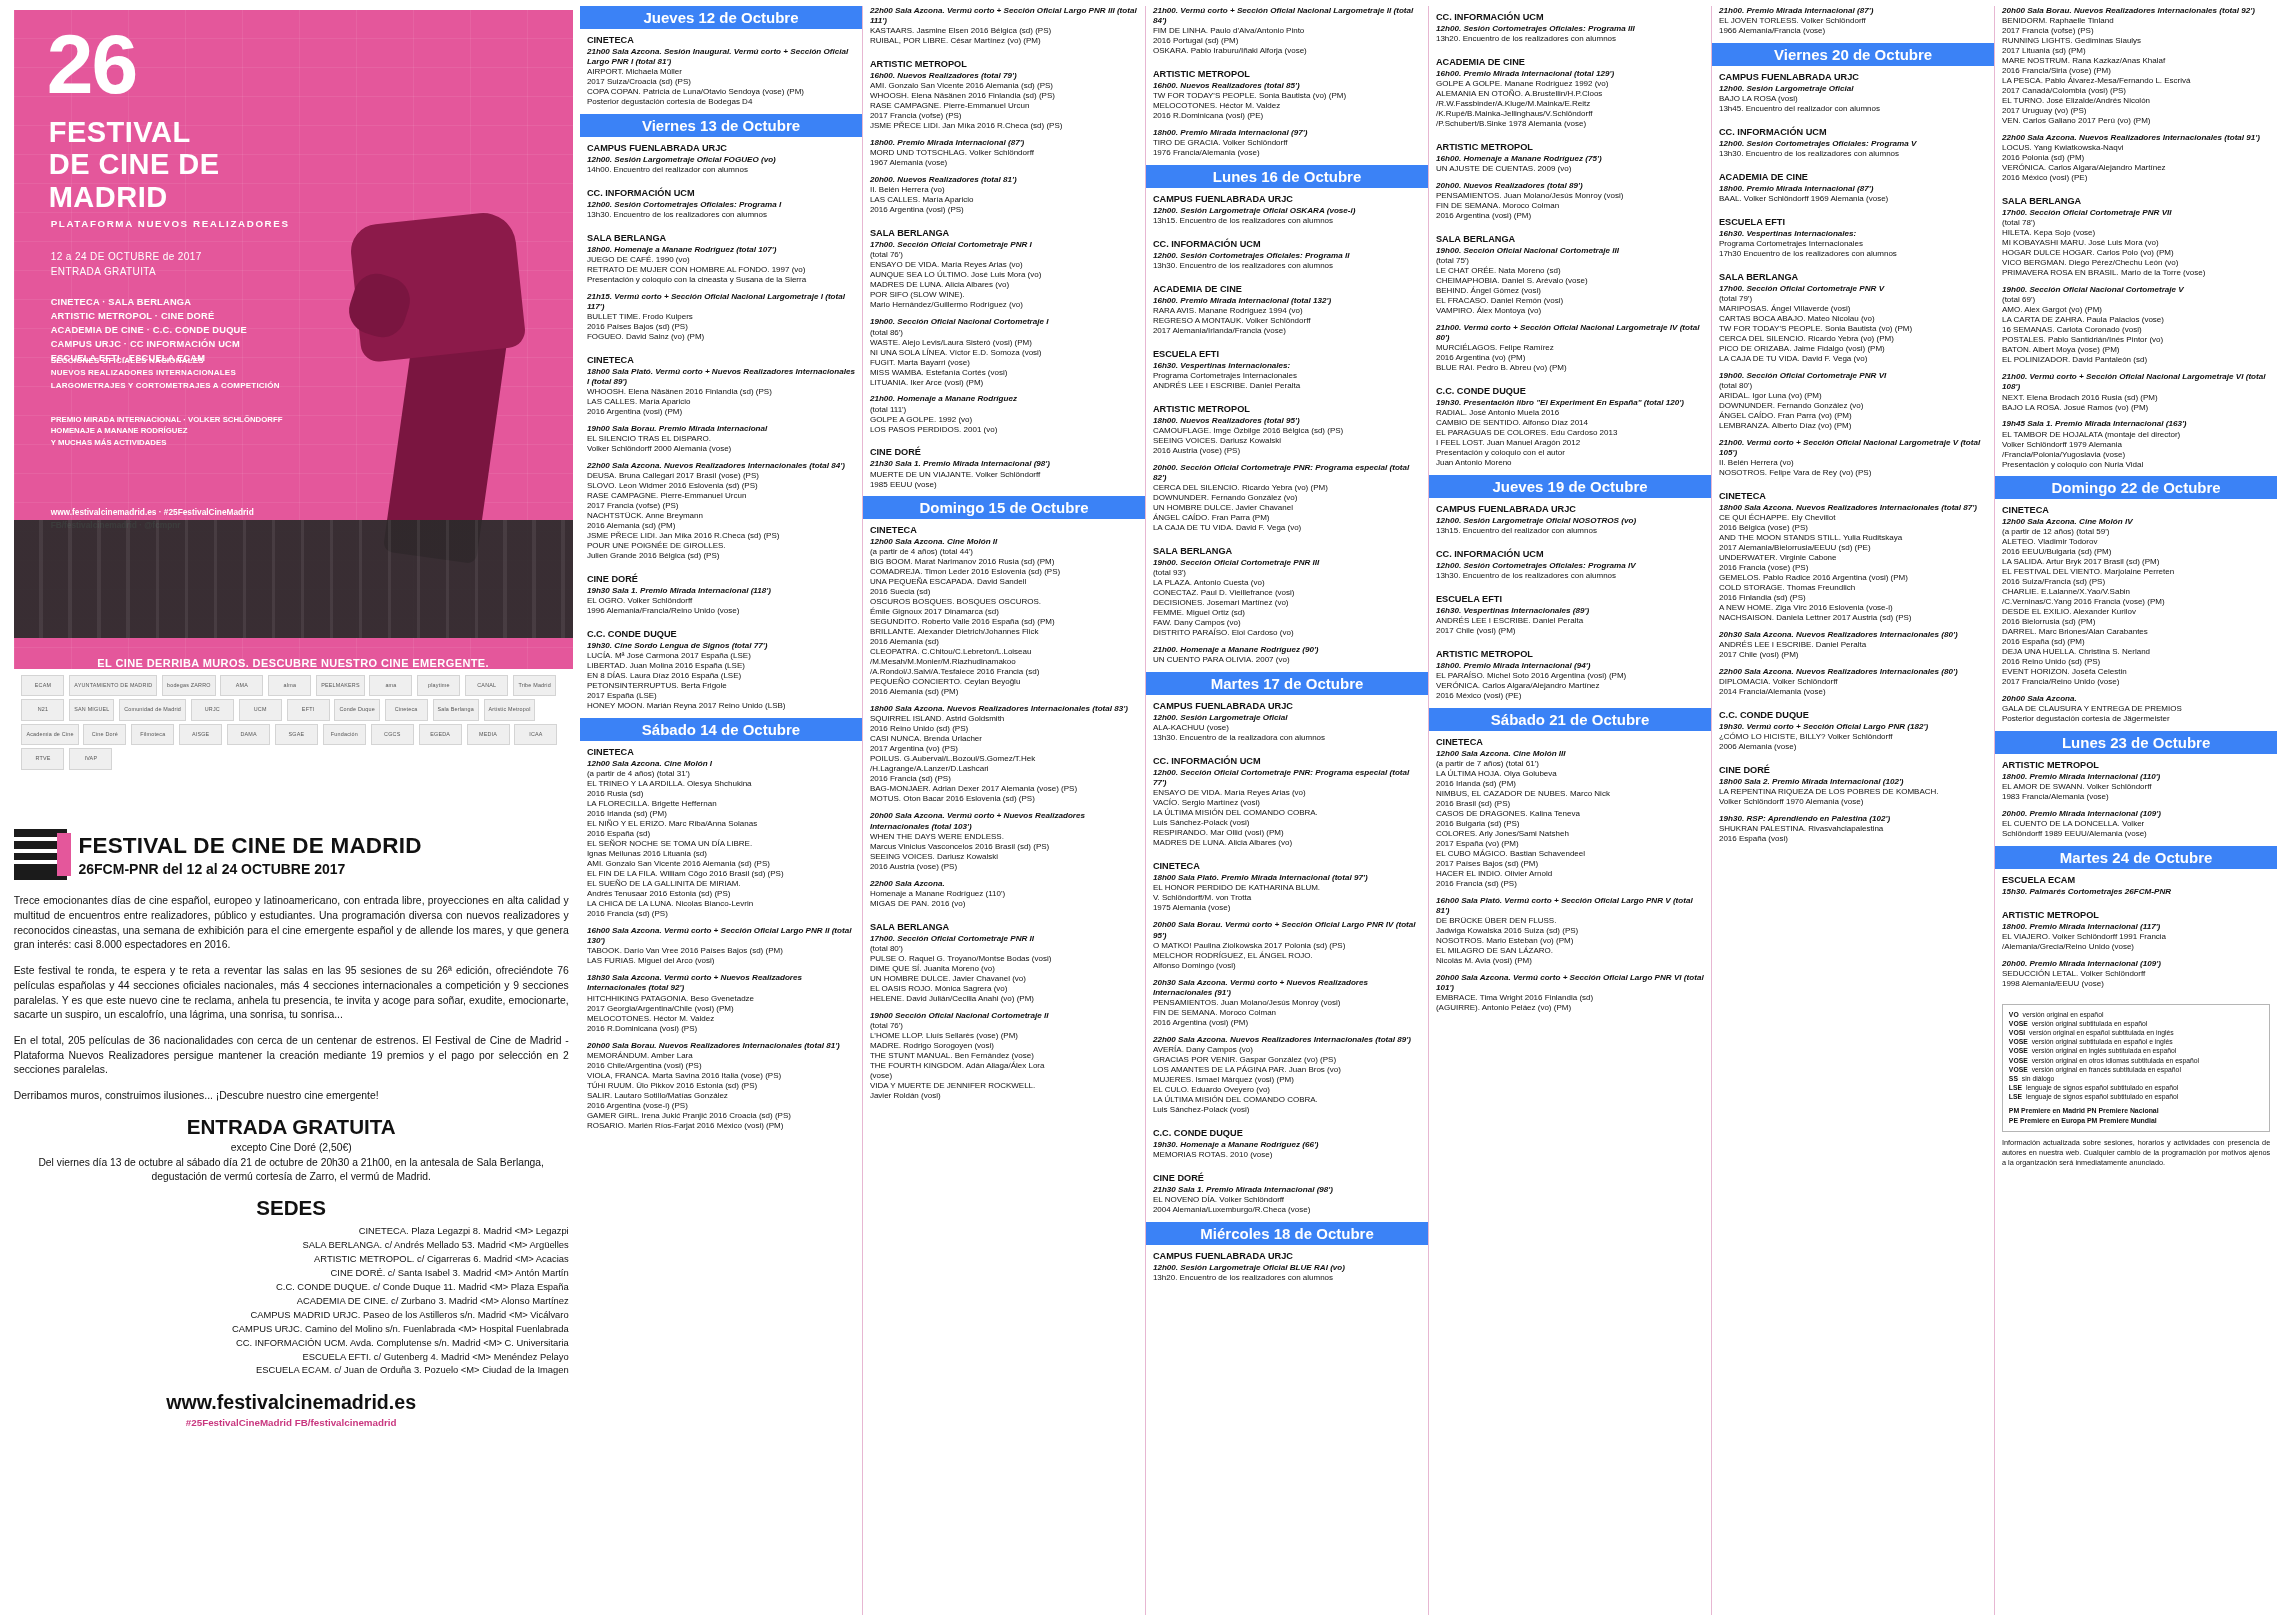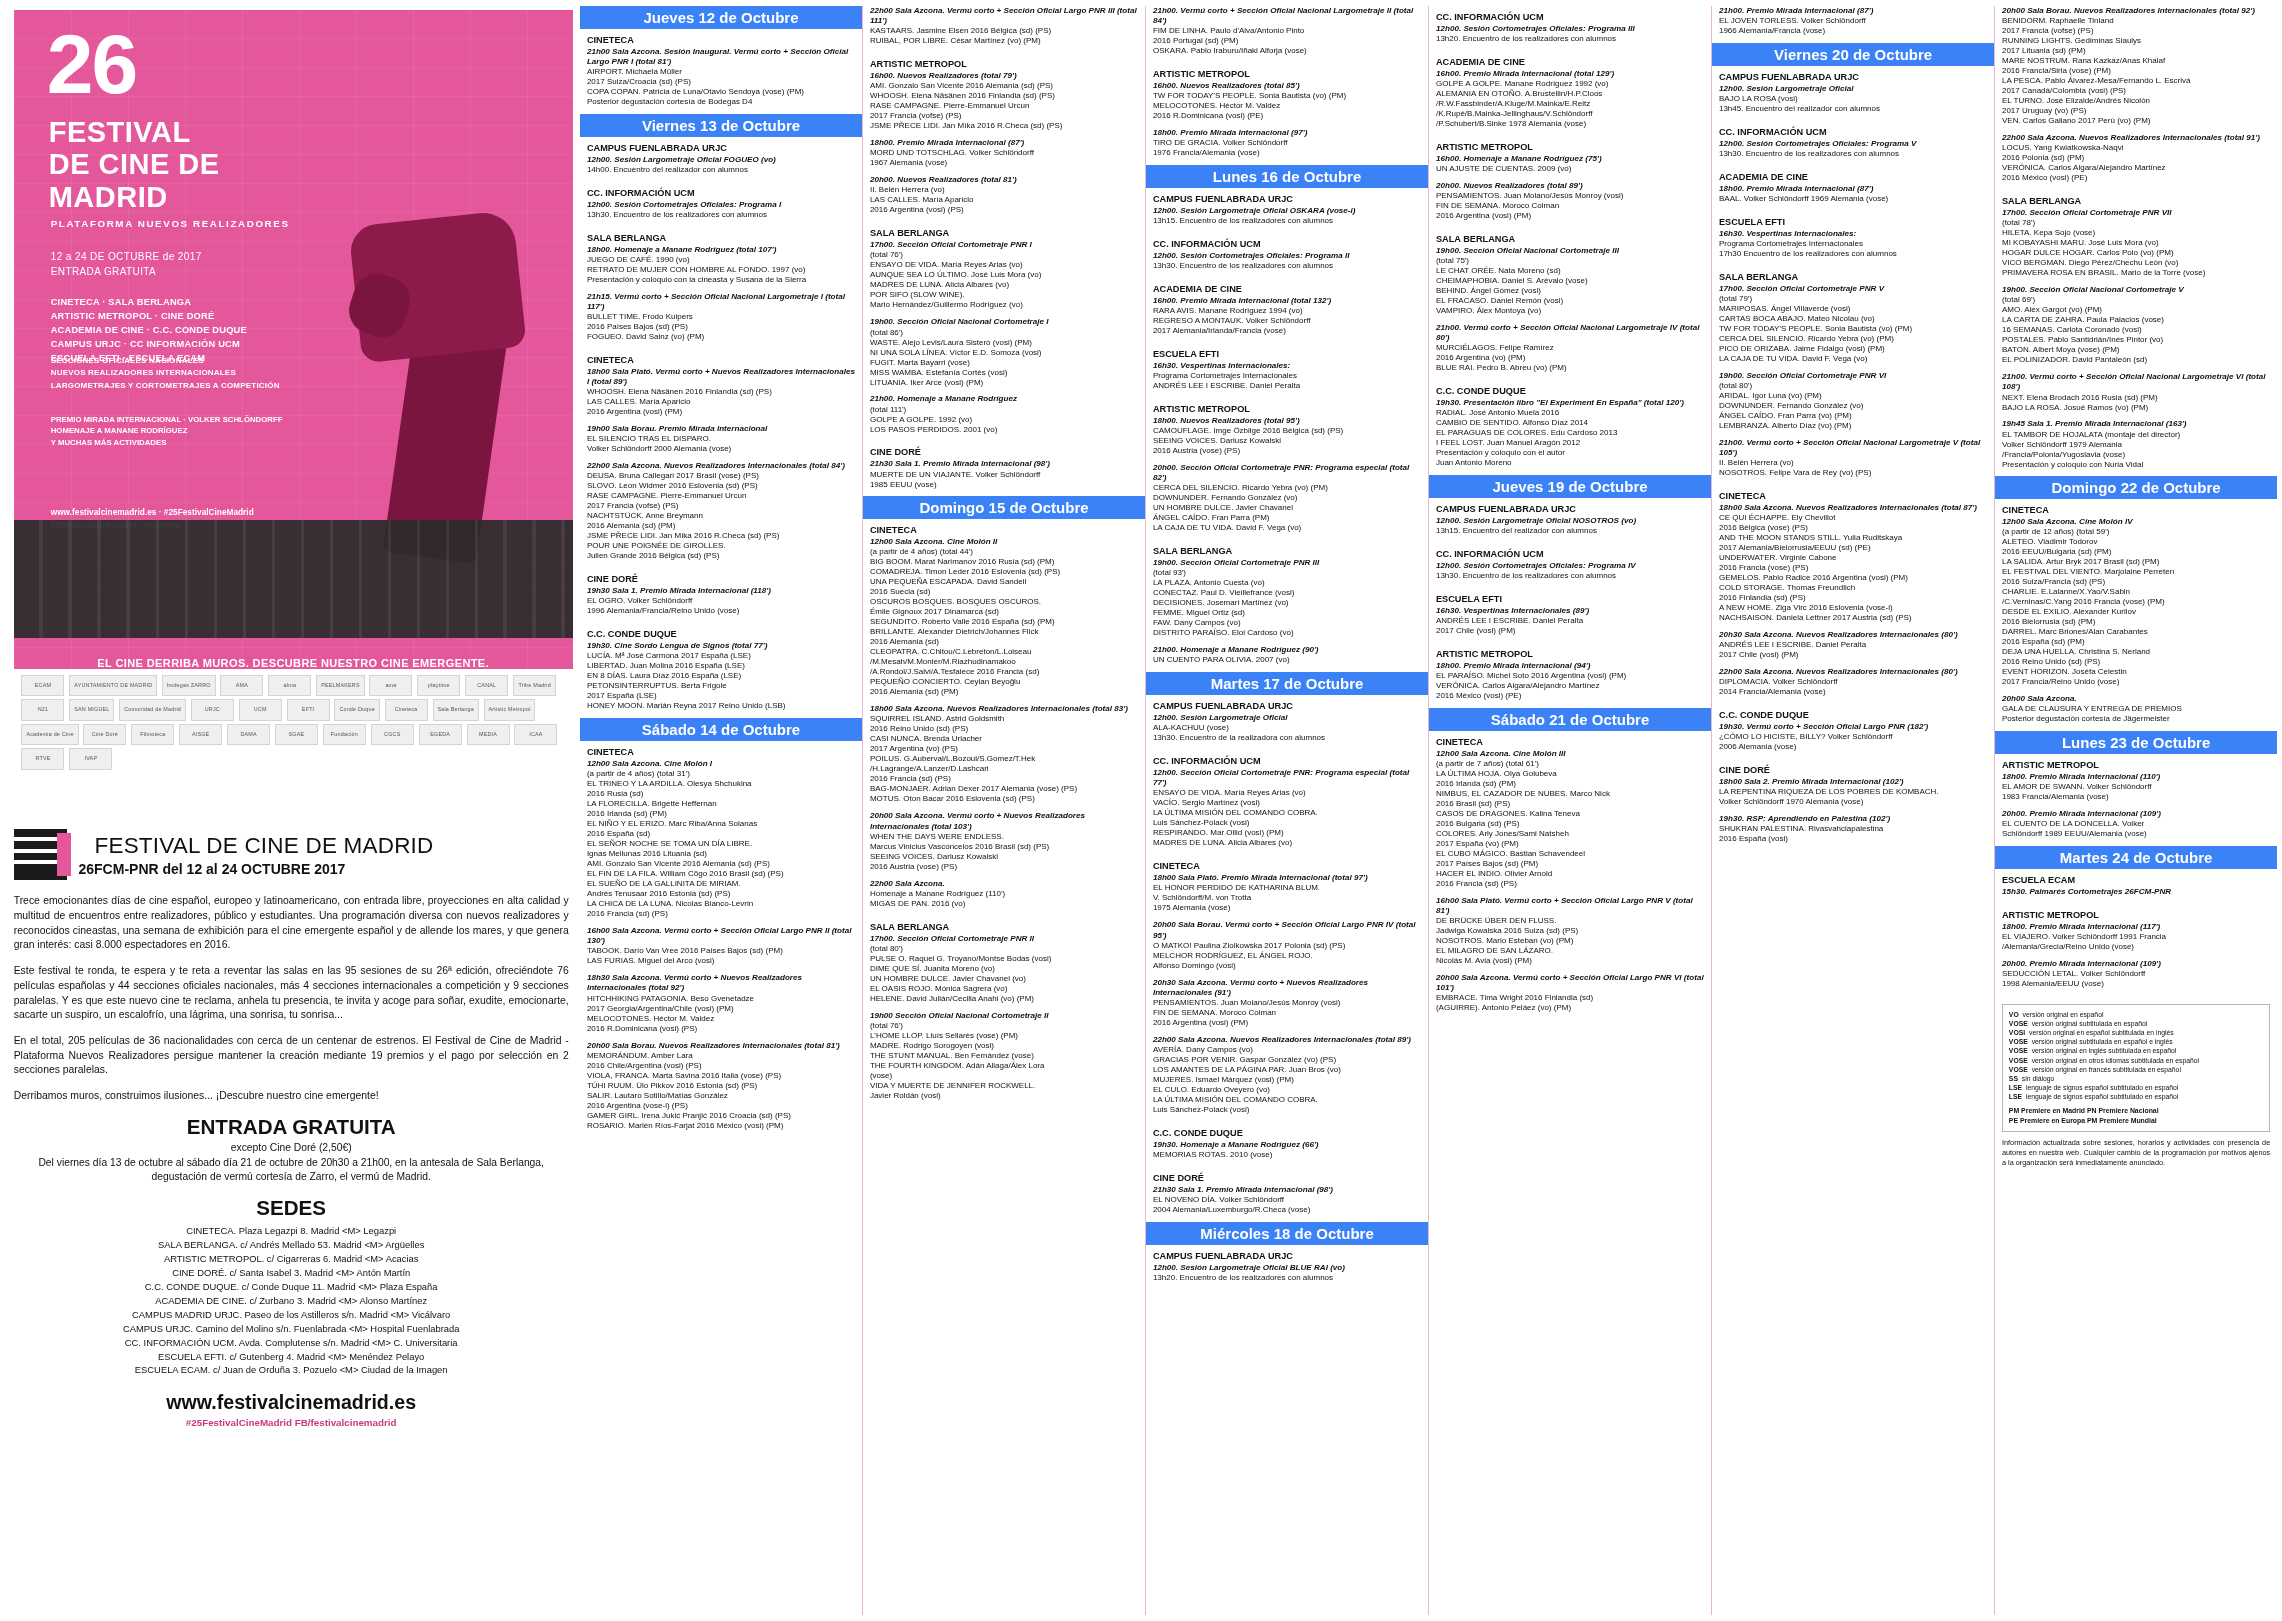--- a/index.html
+++ b/index.html
@@ -117,32 +117,32 @@
   .fest-band .mark {
     width: 53px; height: 51px; flex: 0 0 53px;
     background:
       linear-gradient(to bottom, #1b1b1b 0 7.8px, transparent 7.8px 11.8px, #1b1b1b 11.8px 19.6px, transparent 19.6px 23.5px, #1b1b1b 23.5px 31px, transparent 31px 35px, #1b1b1b 35px 43px);
     position: relative;
   }
   .fest-band .mark::after{
     content:""; position:absolute; right:-3.9px; top:3.9px; width:13.7px; height:43px;
     background:#e4579b;
   }
-  .fest-band .bandtext .l1 { font-size: 22.5px; font-weight: normal; letter-spacing: 0.2px; margin-left: 16px; }
+  .fest-band .bandtext .l1 { font-size: 22.5px; font-weight: bold; letter-spacing: 0.2px; }
   .fest-band .bandtext .l2 { font-size: 14px; font-weight: bold; margin-top: 2px;}
 
   .body-text { margin: 13.7px 0 0 13.7px; width: 555px; font-size: 10.4px; line-height: 1.42; text-align: justify; }
   .body-text p { margin: 0 0 10.8px 0; }
 
   .entrada-h { margin: 9.8px 0 0 13.7px; width: 555px; text-align: center; font-size: 20.6px; font-weight: bold; }
   .entrada-sub { margin: 2.9px 0 0 13.7px; width: 555px; text-align: center; font-size: 10.3px; line-height: 1.4; }
 
   .sedes-h { margin: 11.8px 0 0 13.7px; width: 555px; text-align: center; font-size: 20.6px; font-weight: bold; }
   .sedes-list { margin: 3.9px 0 0 13.7px; width: 555px; font-size: 9.4px; line-height: 1.48; text-align: center; }
-  .sedes-list .sede { white-space: nowrap; }
+  .sedes-list .sede { white-space: nowrap; text-align: right; }
 
   .web-block { margin: 13.7px 0 0 13.7px; width: 555px; text-align: center; }
   .web-block .url { font-size: 19.6px; font-weight: bold; color:#111; }
   .web-block .social { font-size: 9.8px; color:#c9377f; margin-top: 2.9px; font-weight: bold;}
 
   
   .sched {
     flex: 1 1 auto; display: flex;
     padding: 5.9px 5.9px 5.9px 0;
     gap: 0;

